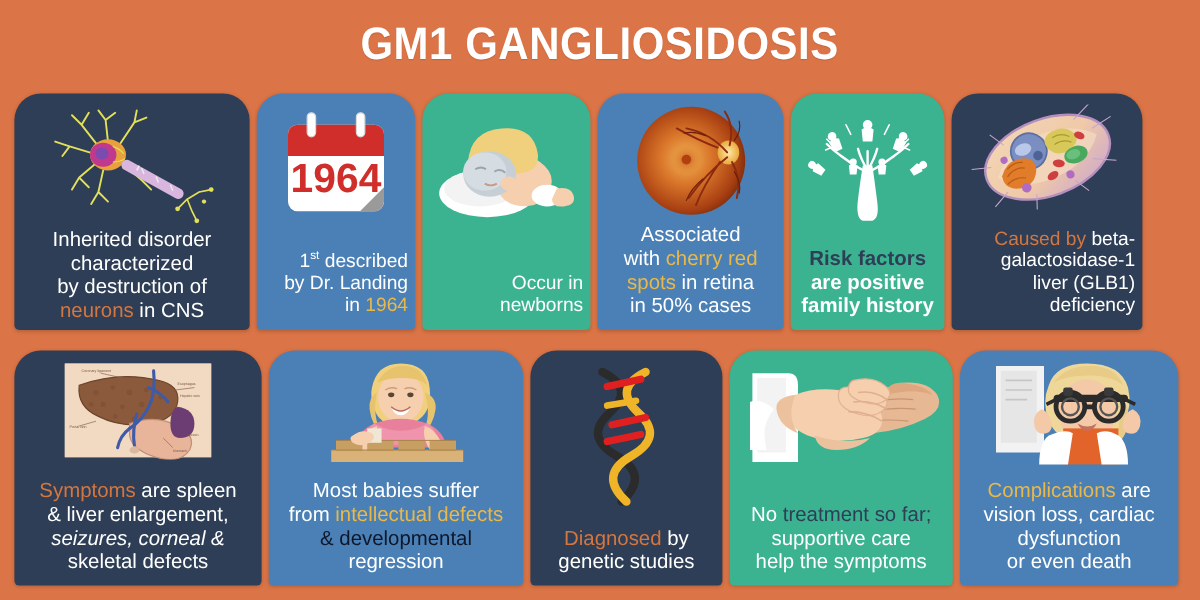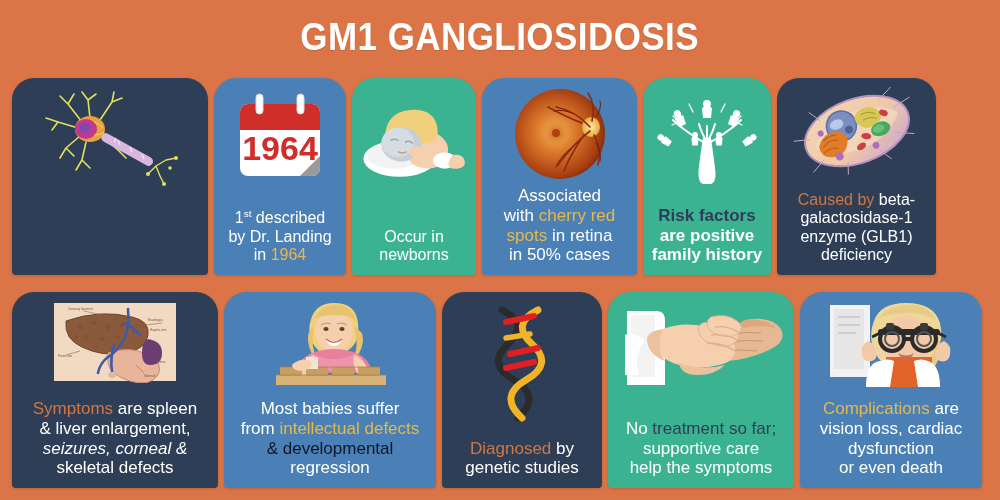--- a/index.html
+++ b/index.html
@@ -66,26 +66,26 @@
   .card-text {
     margin-top: auto;
     width: 100%;
     text-align: center;
     line-height: 1.16;
     font-size: 17px;
     color: #ffffff;
     padding-bottom: 2px;
     font-family: "Liberation Sans", sans-serif;
   }
-  .card-text.small { font-size: 16px; }
+  .card-text.small { font-size: 16px; text-align: right; }
 
   
   .c1 { width: 196px; }
   .c2 { width: 132px; }
-  .c3 { width: 124px; }
+  .c3 { width: 140px; }
   .c4 { width: 155px; }
   .c5 { width: 128px; font-weight: bold; }
   .c6 { width: 159px; }
   
   .c7  { width: 206px; }
   .c8  { width: 212px; }
   .c9  { width: 160px; }
   .c10 { width: 186px; }
   .c11 { width: 182px; }
 
@@ -138,20 +138,26 @@
             <path d="M126 78 L136 72 M126 78 L130 88 M126 78 L118 86 M136 72 L146 70 M130 88 L134 96"></path>
           </g>
           <g fill="#e2e05a">
             <circle cx="146" cy="70" r="2"></circle>
               <circle cx="134" cy="96" r="2"></circle>
             <circle cx="118" cy="86" r="2"></circle>
               <circle cx="140" cy="80" r="1.8"></circle>
           </g>
         </svg>
       </div>
+      <div class="card-text">
+          <div><span style="color: rgb(255, 255, 255);">Inherited disorder</span></div>
+          <div><span style="color: rgb(255, 255, 255);">characterized</span></div>
+          <div><span style="color: rgb(255, 255, 255);">by destruction of</span></div>
+          <div><span style="color: rgb(212, 118, 63);">neurons</span><span style="color: rgb(255, 255, 255);"> in CNS</span></div>
+        </div>
     </div>
 
     <div class="card blue c2">
       <div class="card-figure" style="height:104px;">
         <svg class="fig" width="100" height="96" viewBox="0 0 100 96">
           <rect x="10" y="14" width="80" height="72" rx="8" fill="#ffffff"></rect>
           <path d="M10 22 a8 8 0 0 1 8 -8 h64 a8 8 0 0 1 8 8 v18 h-80 z" fill="#cf2e2a"></path>
           <rect x="26" y="4" width="7" height="20" rx="3.5" fill="#fdfdfd" stroke="#d9d9d9" stroke-width="1"></rect>
           <rect x="67" y="4" width="7" height="20" rx="3.5" fill="#fdfdfd" stroke="#d9d9d9" stroke-width="1"></rect>
           <text x="50" y="70" text-anchor="middle" fill="#cf2e2a" font-family="Liberation Sans, sans-serif" font-size="34" font-weight="bold">1964</text>
@@ -318,21 +324,21 @@
             </g>
             <g stroke="#c6a7cd" stroke-width="0.9" fill="none">
               <path d="M96 22 L116 12 M108 34 L126 30 M100 58 L118 66 M80 70 L88 82 M46 70 L42 82 M24 60 L10 68 M18 36 L2 32 M34 22 L26 10"></path>
             </g>
           </g>
         </svg>
       </div>
       <div class="card-text small">
           <div><span style="color: rgb(212, 118, 63);">Caused by</span><span style="color: rgb(255, 255, 255);"> beta-</span></div>
           <div><span style="color: rgb(255, 255, 255);">galactosidase-1</span></div>
-          <div><span style="color: rgb(255, 255, 255);">enzyme (GLB1)</span></div>
+          <div><span style="color: rgb(255, 255, 255);">liver (GLB1)</span></div>
           <div><span style="color: rgb(255, 255, 255);">deficiency</span></div>
         </div>
     </div>
   </div>
 
   <div class="row row-2">
 
     <div class="card navy c7">
       <div class="card-figure" style="height:84px;">
         <svg class="fig" width="130" height="82" viewBox="0 0 130 82">

